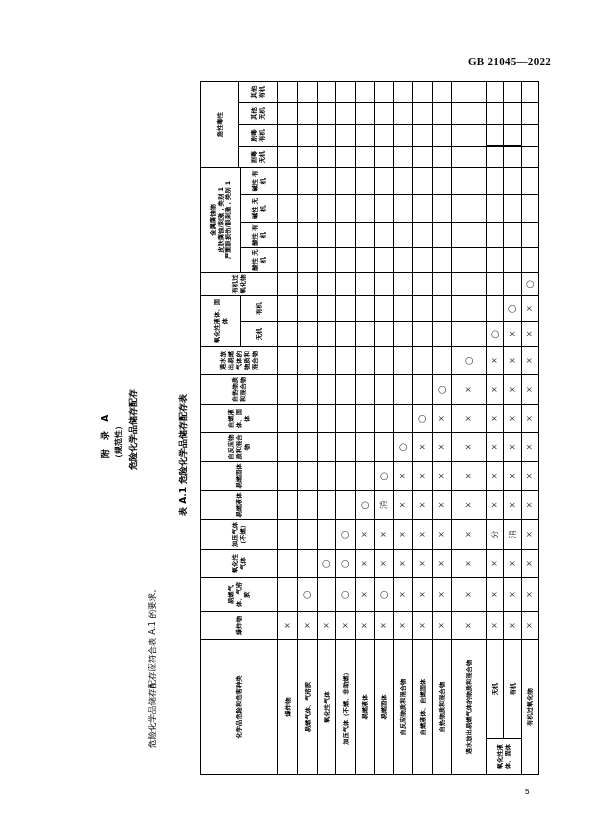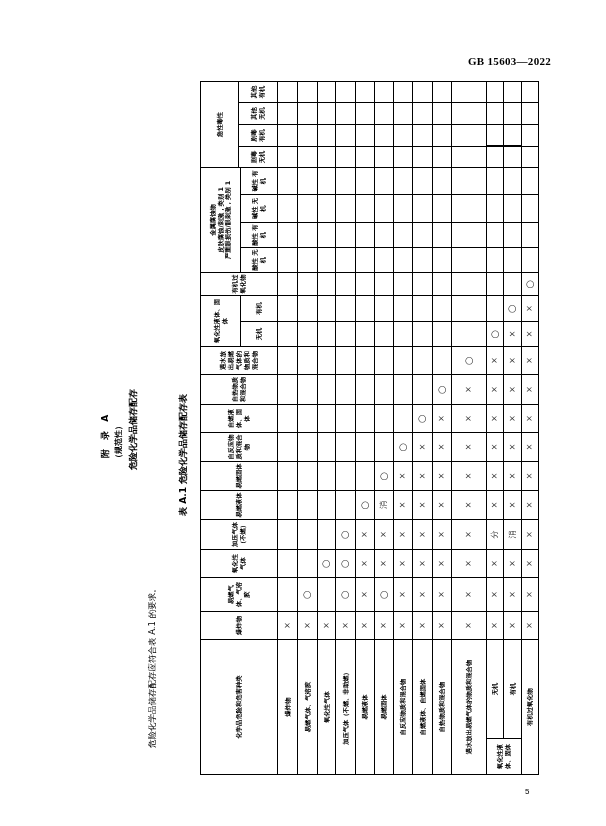--- a/index.html
+++ b/index.html
@@ -15,21 +15,21 @@
   
   .tbl-wrap{position:absolute;left:200px;top:775px;width:693px;height:338px;transform-origin:0 0;transform:rotate(-90deg);}
   .cell{position:absolute;box-sizing:border-box;border:1px solid #000;display:flex;align-items:center;justify-content:center;text-align:center;font-size:6.3px;line-height:1.25;}
   .mark{font-size:8px;color:#333;}
   .mark.o{font-size:10px;}
   .hdr{font-weight:bold;padding:1px;}
 </style>
 </head>
 <body>
 
-<div class="std-no">GB 15603—2022</div>
+<div class="std-no">GB 21045—2022</div>
 
 <div class="vtext annex-title">附 录 A</div>
 <div class="vtext annex-nature">（规范性）</div>
 <div class="vtext annex-name">危险化学品储存配存</div>
 <div class="vtext intro">危险化学品储存配存应符合表 A.1 的要求。</div>
 <div class="vtext caption">表 A.1  危险化学品储存配存表</div>
 
 <div class="tbl-wrap" id="tbl">
     <div class="cell hdr" style="left: 0px; top: 0px; width: 136px; height: 78px;">化学品危险和危害种类</div>
     <div class="cell hdr" style="left: 135px; top: 0px; width: 29px; height: 78px;">爆炸物</div>

